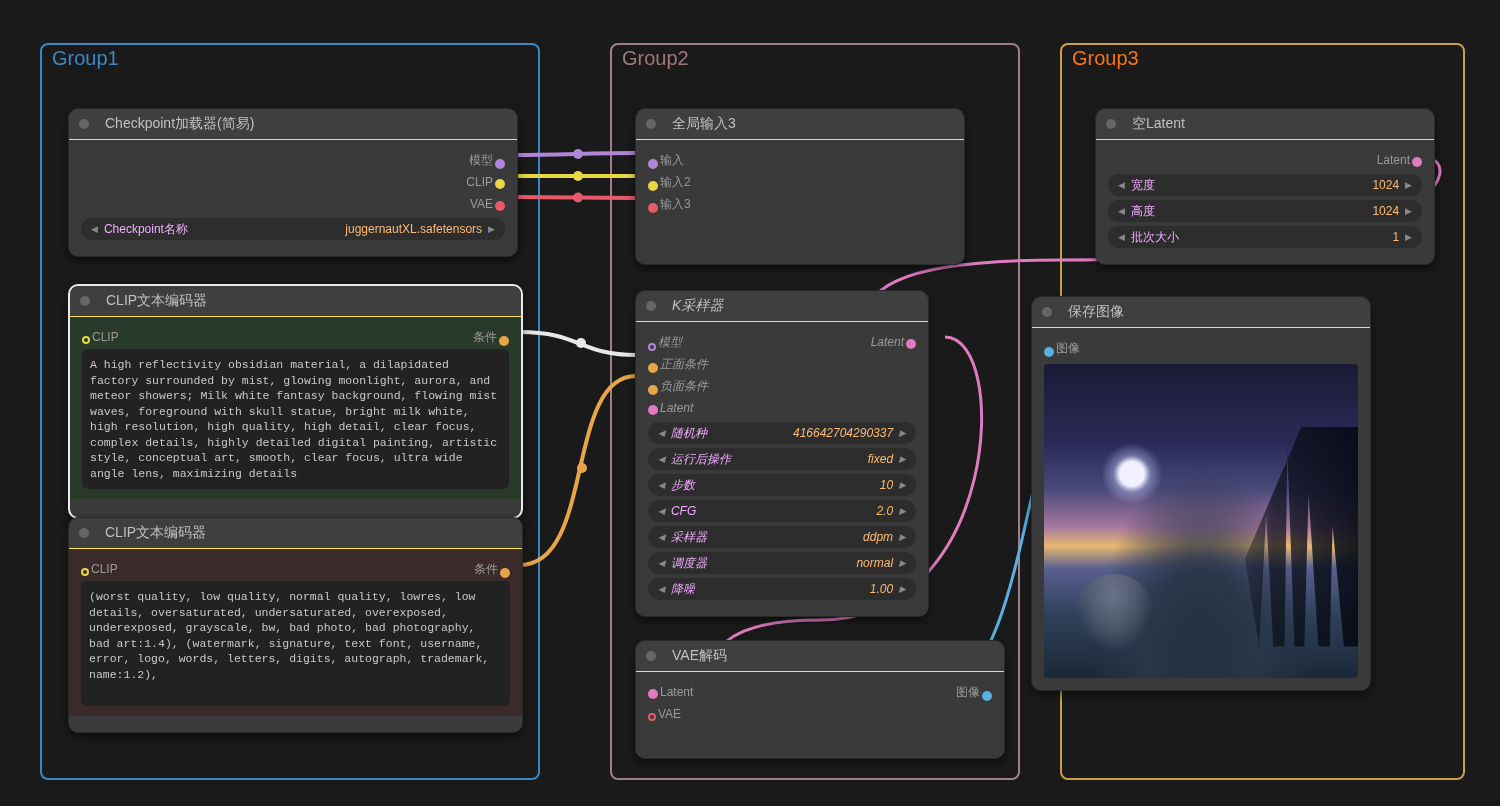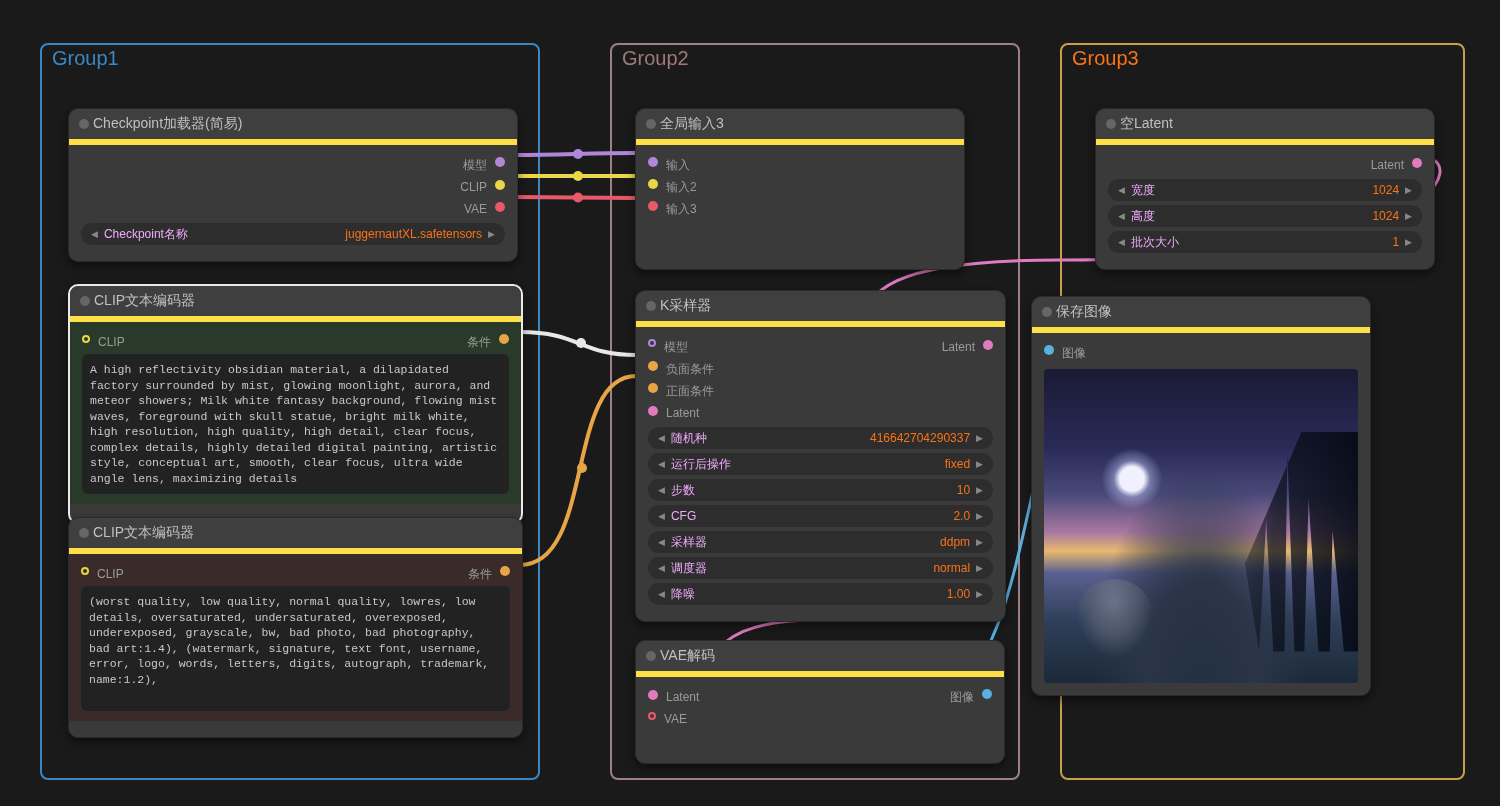--- a/index.html
+++ b/index.html
@@ -36,34 +36,34 @@
 .node {
   position: absolute;
   background: #3a3a3a;
   border: 1px solid #2a2a2a;
   border-radius: 10px;
   box-shadow: 0 4px 10px rgba(0,0,0,0.5);
   z-index: 5;
 }
 .node.selected { border: 2px solid #eaeaea; }
 .node-header {
-  display:flex; align-items:center; gap:4px;
+  display:flex; align-items:center; gap:16px;
   padding: 6px 10px;
-  border-bottom: 6px solid #fde047;
+  border-bottom: 1px solid #fde047;
   background: #3f3f3f;
   border-radius: 10px 10px 0 0;
 }
 .node-header .collapse-dot {
   width: 10px; height:10px; border-radius:50%; background:#666;
 }
 .node-title { font-size: 14px; color: #c0c0c0; }
 .node-body { padding: 8px 12px 12px; position:relative; }
 
 .io-row { display:flex; justify-content:space-between; align-items:center; height:20px; margin:2px 0; }
-.io-left, .io-right { display:flex; align-items:flex-start; gap:8px; }
+.io-left, .io-right { display:flex; align-items:flex-end; gap:2px; }
 .port {
   width:10px; height:10px; border-radius:50%;
   background:#888;
   display:inline-block;
 }
 .port.ring { background: transparent; border:2px solid #888; width:8px;height:8px;}
 .port.model { background: #b186d8; } .port.model.ring{border-color:#b186d8;background:transparent;}
 .port.clip  { background: #e8d847; } .port.clip.ring{border-color:#e8d847;background:transparent;}
 .port.vae   { background: #e85a6a; } .port.vae.ring{border-color:#e85a6a;background:transparent;}
 .port.cond  { background: #e8a547; }
@@ -75,21 +75,21 @@
   display:flex; align-items:center; justify-content:space-between;
   background: #2d2d2d;
   border-radius: 12px;
   padding: 3px 8px;
   margin: 4px 0;
   height: 22px;
   font-size:12px;
 }
 .widget .arrow { color:#888; font-size:9px; cursor:pointer; padding:0 2px;}
 .widget .wlabel { flex:0 0 auto; color:#f0abfc; margin-right:auto; padding-left:4px;}
-.widget .wvalue { flex:0 0 auto; color:#f97316; padding-right:4px;}
+.widget .wvalue { flex:0 0 auto; color:#fdba74; padding-right:4px;}
 .textarea {
   background: #222;
   border-radius: 6px;
   padding: 8px;
   font-family: Liberation Mono, monospace;
   font-size: 11.5px;
   line-height: 1.35;
   color: #c8c8c8;
   white-space: pre-wrap;
   word-break: break-word;
@@ -251,46 +251,46 @@
     <div class="io-row">
         <div class="io-left">
           <span class="port vae"></span>
           <span class="io-label">输入3</span>
         </div>
       </div>
     <div style="height:36px"></div>
   </div>
 </div>
 
-<div class="node" style="left:635px; top:290px; width:371px;">
+<div class="node" style="left:635px; top:290px; width:294px;font-style:italic;">
   <div class="node-header">
     <span class="collapse-dot"></span>
     <span class="node-title">K采样器</span>
   </div>
   <div class="node-body">
     <div class="io-row">
       <div class="io-left">
           <span class="port model ring"></span>
           <span class="io-label">模型</span>
         </div>
       <div class="io-right">
           <span class="io-label">Latent</span>
           <span class="port latent"></span>
         </div>
     </div>
     <div class="io-row">
         <div class="io-left">
           <span class="port cond"></span>
+          <span class="io-label">正面条件</span>
+        </div>
+      </div>
+    <div class="io-row">
+        <div class="io-left">
+          <span class="port cond"></span>
           <span class="io-label">负面条件</span>
-        </div>
-      </div>
-    <div class="io-row">
-        <div class="io-left">
-          <span class="port cond"></span>
-          <span class="io-label">正面条件</span>
         </div>
       </div>
     <div class="io-row">
         <div class="io-left">
           <span class="port latent"></span>
           <span class="io-label">Latent</span>
         </div>
       </div>
     <div id="ksampler-params">
         <div class="widget">

